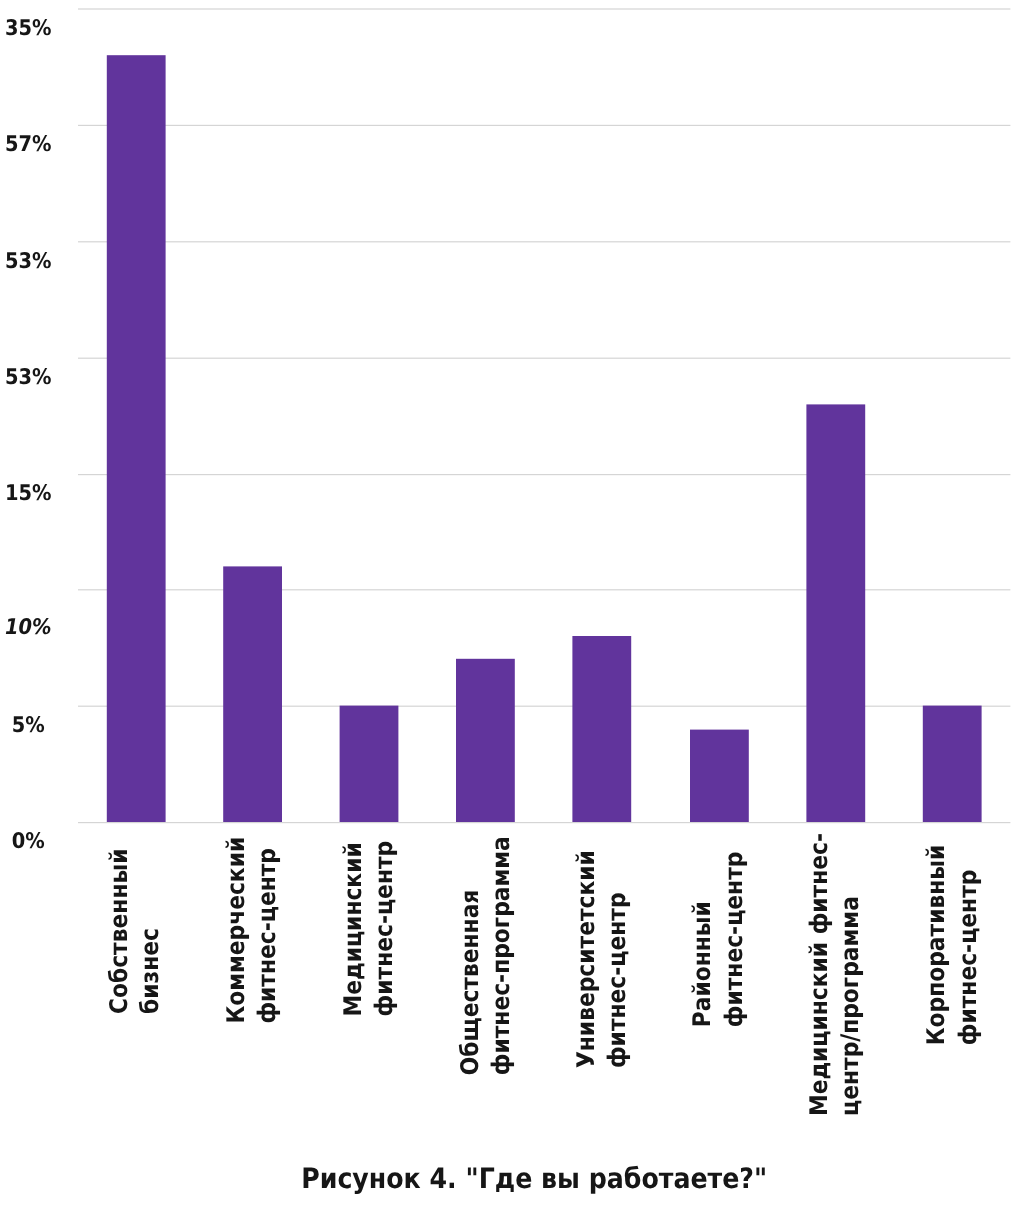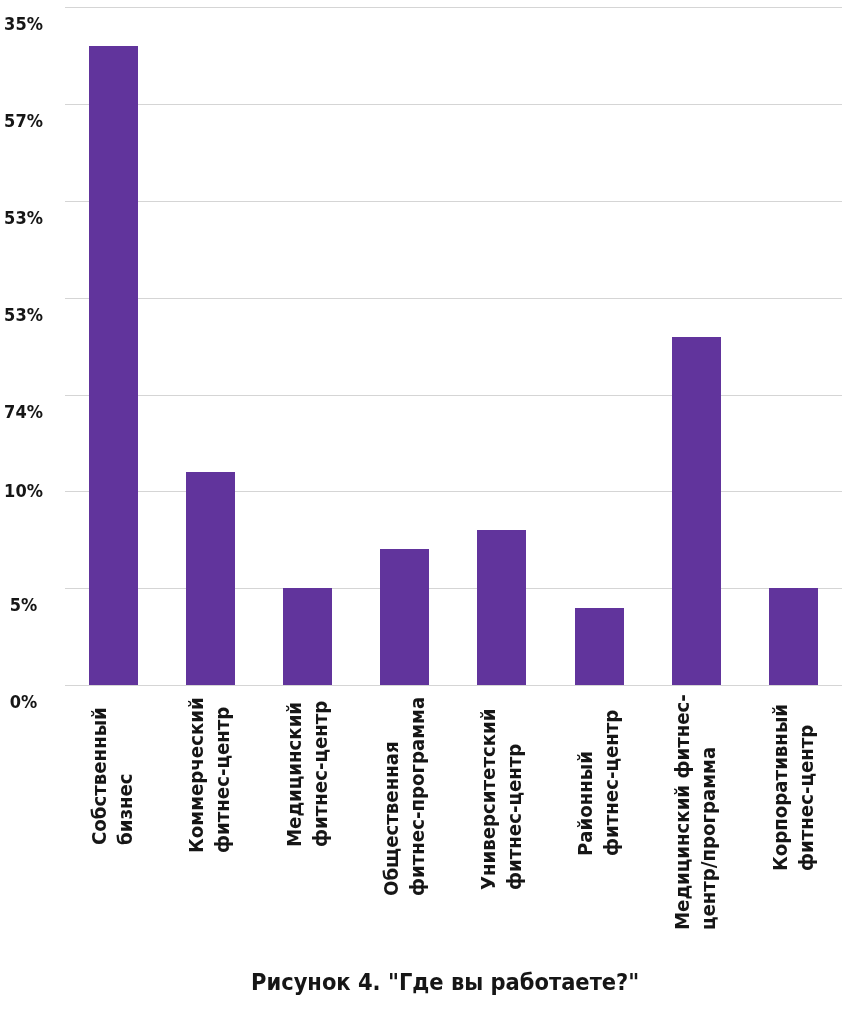--- a/index.html
+++ b/index.html
@@ -39,22 +39,22 @@
   <div class="gridline" style="top: 588px;"></div>
   <div class="gridline" style="top: 491px;"></div>
   <div class="gridline" style="top: 395px;"></div>
   <div class="gridline" style="top: 298px;"></div>
   <div class="gridline" style="top: 201px;"></div>
   <div class="gridline" style="top: 104px;"></div>
   <div class="gridline" style="top: 7px;"></div>
 
   <div class="ylabel" style="top: 677px;">0%</div>
   <div class="ylabel" style="top: 580.2px;">5%</div>
-  <div class="ylabel" style="top: 466px;">10%</div>
-  <div class="ylabel" style="top: 386.6px;">74%</div>
+  <div class="ylabel" style="top: 498px; font-style: italic;">10%</div>
+  <div class="ylabel" style="top: 386.6px;">15%</div>
   <div class="ylabel" style="top: 289.8px;">53%</div>
   <div class="ylabel" style="top: 193px;">53%</div>
   <div class="ylabel" style="top: 96.2px;">57%</div>
   <div class="ylabel" style="top: -0.6px;">35%</div>
 
   <div class="bar" style="left: 88.6px; top: 46.12px; height: 638.88px; background: rgb(97, 52, 156);"></div>
   <div class="bar" style="left: 185.8px; top: 472.04px; height: 212.96px; background: rgb(97, 52, 156);"></div>
   <div class="bar" style="left: 283px; top: 588.2px; height: 96.8px; background: rgb(97, 52, 156);"></div>
   <div class="bar" style="left: 380.2px; top: 549.48px; height: 135.52px; background: rgb(97, 52, 156);"></div>
   <div class="bar" style="left: 477.4px; top: 530.12px; height: 154.88px; background: rgb(97, 52, 156);"></div>

